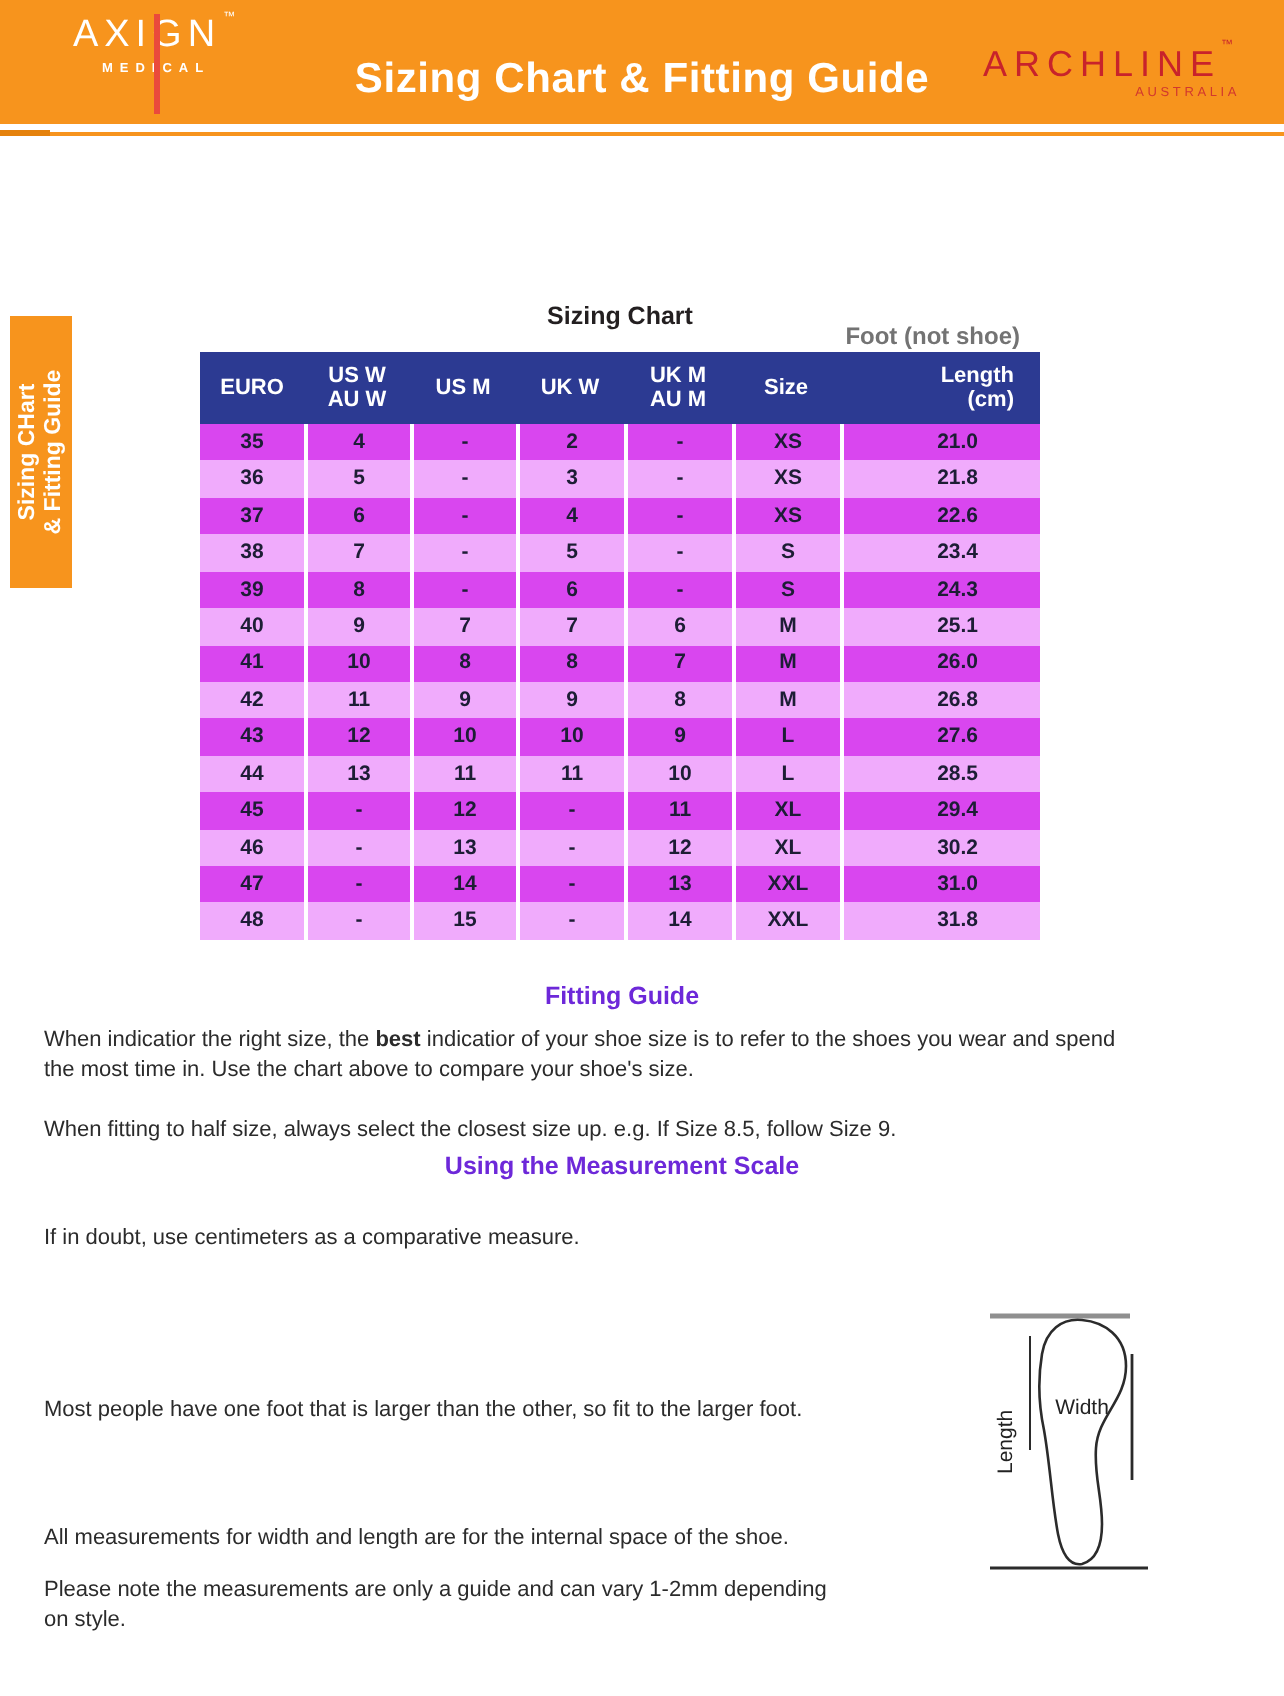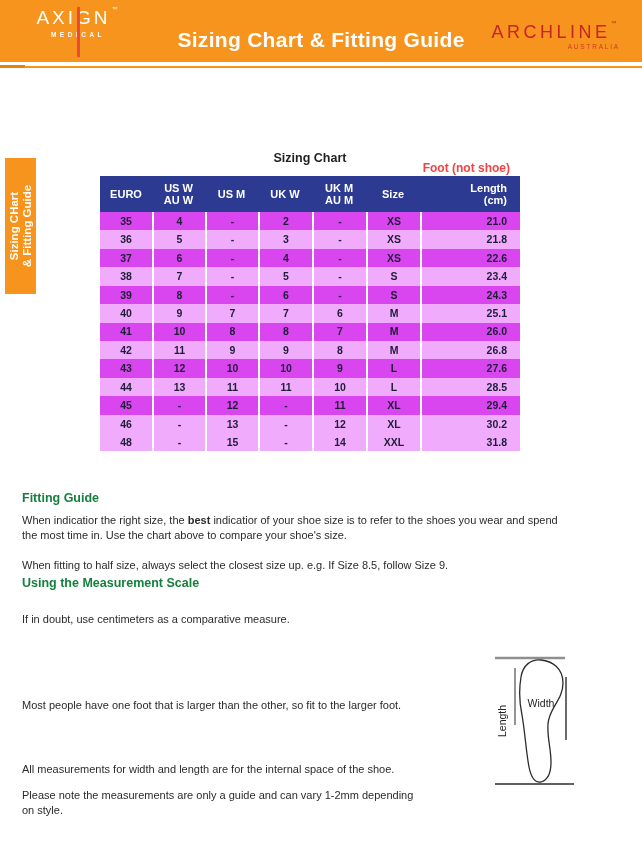--- a/index.html
+++ b/index.html
@@ -26,36 +26,36 @@
   
   .side-tab{position:absolute;left:5px;top:158px;width:31px;height:136px;background:#F7941D;
     display:flex;align-items:center;justify-content:center;}
   .side-tab-inner{flex:none;width:136px;transform:rotate(-90deg);text-align:center;
     color:#fff;font-weight:bold;font-size:11.5px;line-height:13px;}
 
   
   .chart-title{position:absolute;left:100px;top:151px;width:420px;text-align:center;
     font-weight:bold;font-size:12.5px;color:#231f20;}
   .foot-note{position:absolute;left:100px;top:161px;width:410px;text-align:right;
-    font-weight:bold;font-size:12px;color:#ef4444;}
+    font-weight:bold;font-size:12px;color:#737373;}
   table.sizing-table{position:absolute;left:100px;top:176px;width:420px;
     border-collapse:separate;border-spacing:0;table-layout:fixed;}
   .sizing-table th{background:#2C3A92;color:#fff;font-size:11px;font-weight:bold;
     height:36px;vertical-align:middle;text-align:center;line-height:12.5px;padding:0;}
   .sizing-table th.len{text-align:right;padding-right:13px;}
   .sizing-table td{height:18.43px;text-align:center;font-size:10.5px;font-weight:bold;
     color:#1d1d35;vertical-align:middle;padding:0;line-height:1;}
-  .sizing-table td.len{text-align:right;padding-right:13px;}
+  .sizing-table td.len{text-align:right;padding-right:31px;}
   .sizing-table tbody td + td{border-left:2px solid #fff;}
   .sizing-table tr.dark td{background:#d946ef;}
   .sizing-table tr.light td{background:#f0abfc;}
 
   
-  .sec-heading{position:absolute;left:22px;width:578px;
-    font-size:12.5px;font-weight:bold;color:#15803d;margin:0;}
+  .sec-heading{position:absolute;left:22px;width:578px;text-align:center;
+    font-size:12.5px;font-weight:bold;color:#6d28d9;margin:0;}
   .h-fitting{top:491px;}
   .h-measure{top:576px;}
   .para{position:absolute;left:22px;font-size:11px;line-height:15px;color:#2b2b2b;
     white-space:pre-line;margin:0;}
   .p-select{top:513px;width:606px;}
   .p-half{top:558px;width:606px;}
   .p-doubt{top:612px;width:606px;}
   .p-always{top:637px;width:466px;}
   .p-most{top:698px;width:466px;}
   .p-internal{top:762px;width:606px;}
@@ -217,20 +217,29 @@
         </tr>
         <tr class="light">
           <td>46</td>
           <td>-</td>
           <td>13</td>
           <td>-</td>
           <td>12</td>
           <td>XL</td>
           <td class="len">30.2</td>
         </tr>
+        <tr class="dark">
+          <td>47</td>
+          <td>-</td>
+          <td>14</td>
+          <td>-</td>
+          <td>13</td>
+          <td>XXL</td>
+          <td class="len">31.0</td>
+        </tr>
         <tr class="light">
           <td>48</td>
           <td>-</td>
           <td>15</td>
           <td>-</td>
           <td>14</td>
           <td>XXL</td>
           <td class="len">31.8</td>
         </tr>
       </tbody>

